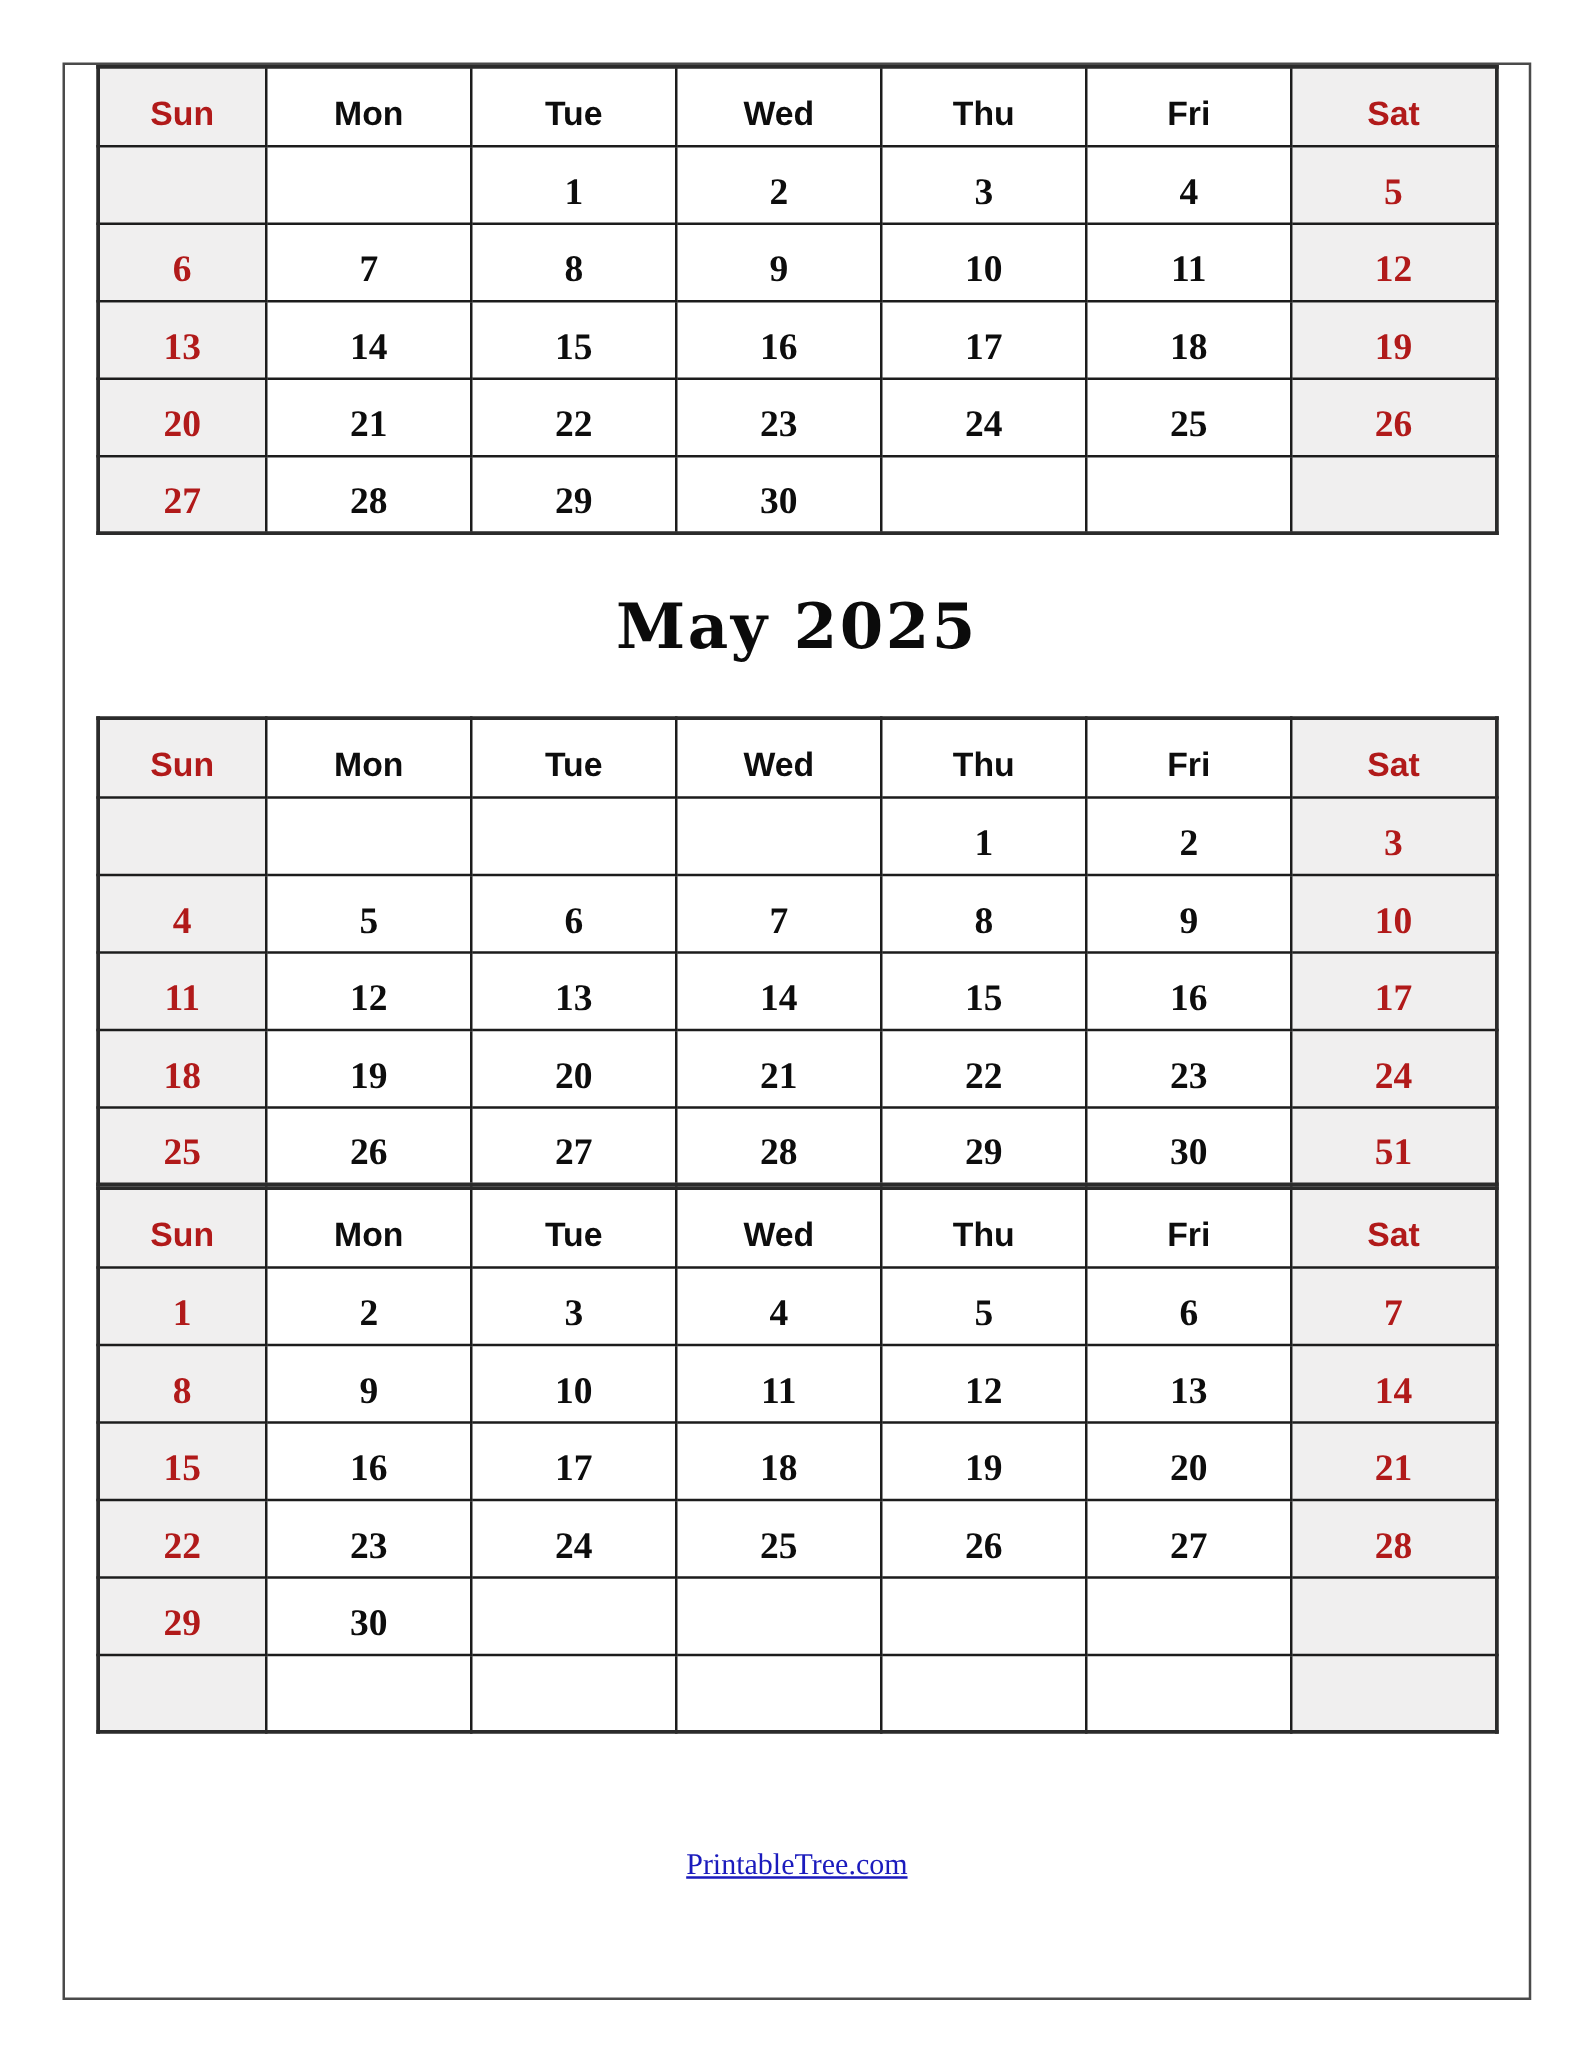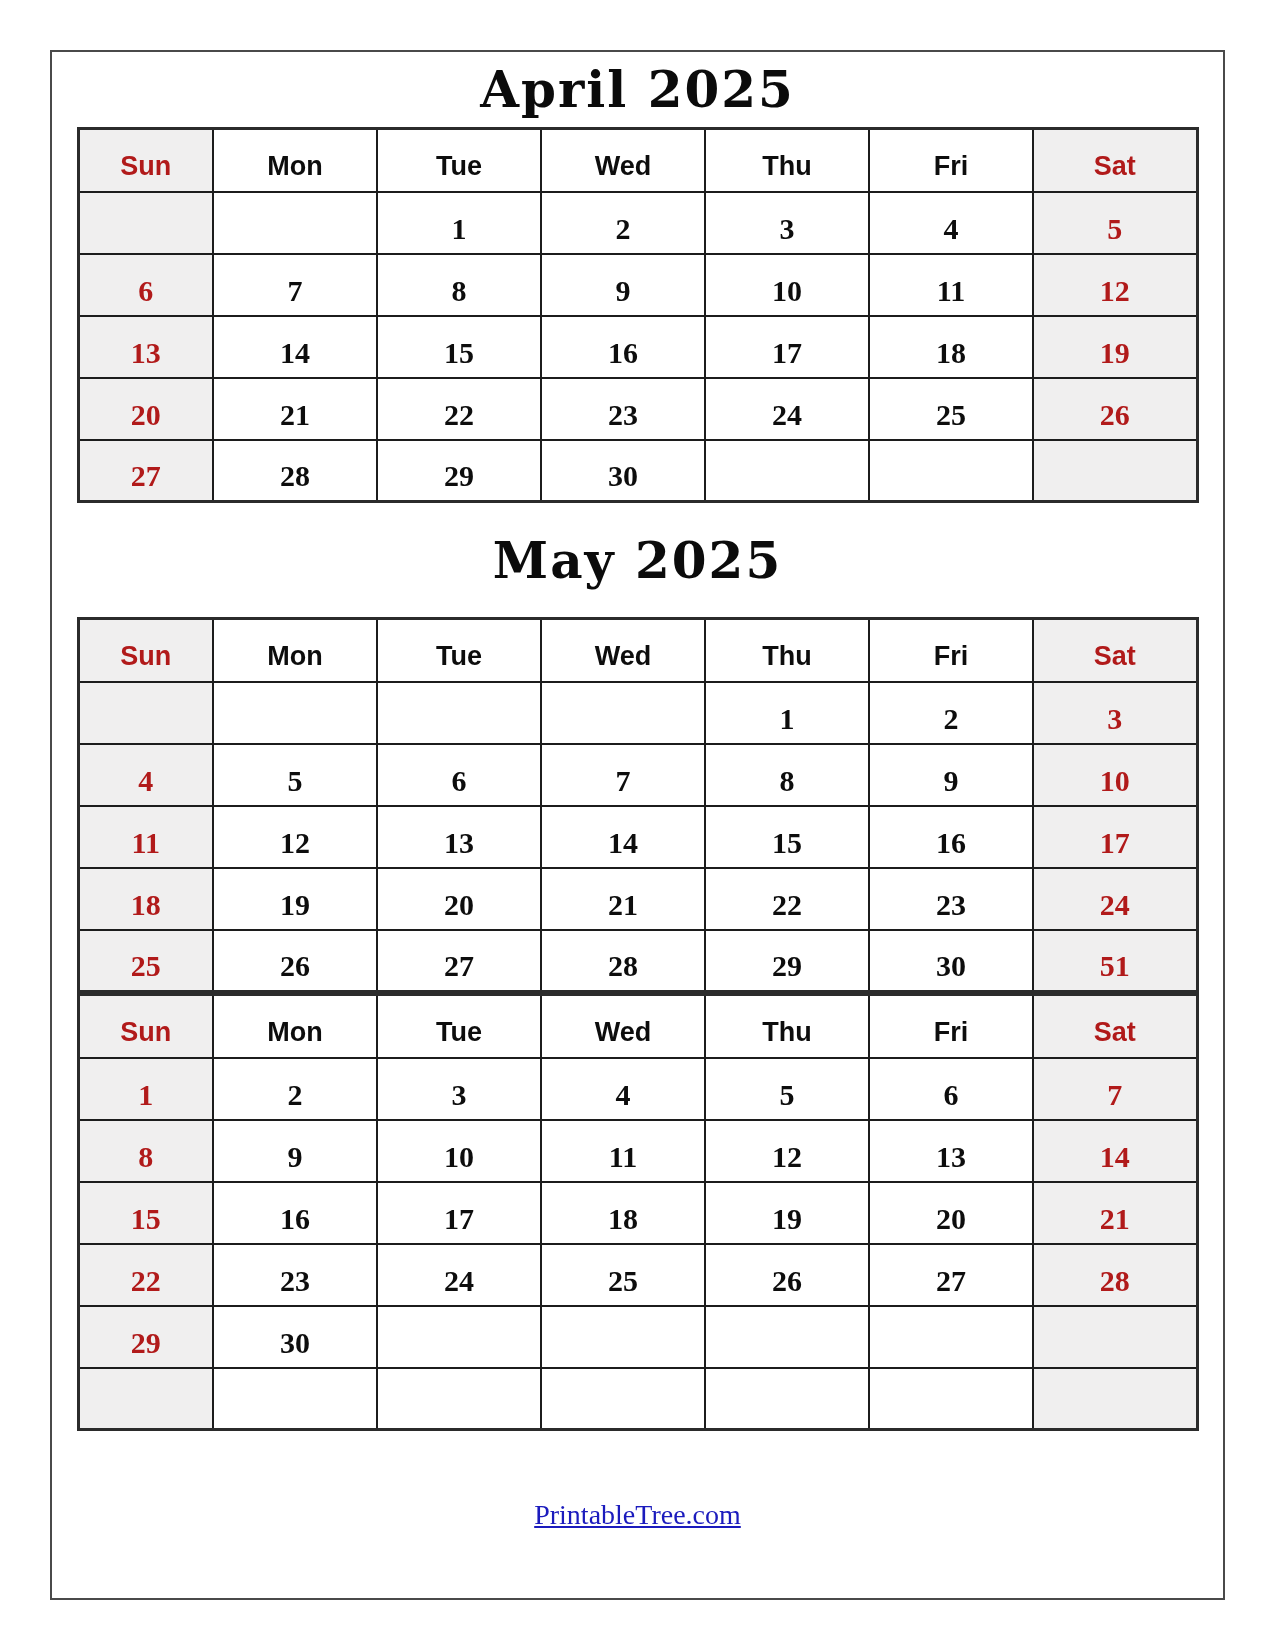--- a/index.html
+++ b/index.html
@@ -32,21 +32,21 @@
     display: flex;
     align-items: center;
     justify-content: center;
     font-family: "DejaVu Serif", serif;
     font-weight: 900;
     font-size: 50px;
     letter-spacing: 2px;
     color: #0b0b0b;
   }
   .month + .month .month-title {
-    height: 114px;
+    height: 145px;
   }
   table.cal {
     width: 1119px;
     margin: 0 auto;
     border-collapse: collapse;
     table-layout: fixed;
     border: 3px solid #2b2b2b;
   }
   table.cal th, table.cal td {
     border: 2px solid #1c1c1c;
@@ -76,36 +76,35 @@
     color: #b11a1a;
   }
   .footer {
     flex: 1;
     display: flex;
     align-items: center;
     justify-content: center;
   }
   .footer a {
     font-family: "Liberation Serif", serif;
-    font-size: 28px;
+    font-size: 24px;
     color: #1b1bbd;
     text-decoration: underline;
     cursor: pointer;
   }
   .col-sun { width: 135px; }
   .col-day { width: 164px; }
 </style>
 </head>
 <body>
 
 <div class="page">
   <div class="frame">
     <div class="months" id="months">
   <section class="month">
-    <h1 class="month-title">April 2025</h1>
     <table class="cal">
       <colgroup>
         <col class="col-sun">
         <col class="col-day">
               <col class="col-day">
               <col class="col-day">
         <col class="col-day">
               <col class="col-day">
               <col class="col-day">
       </colgroup>

